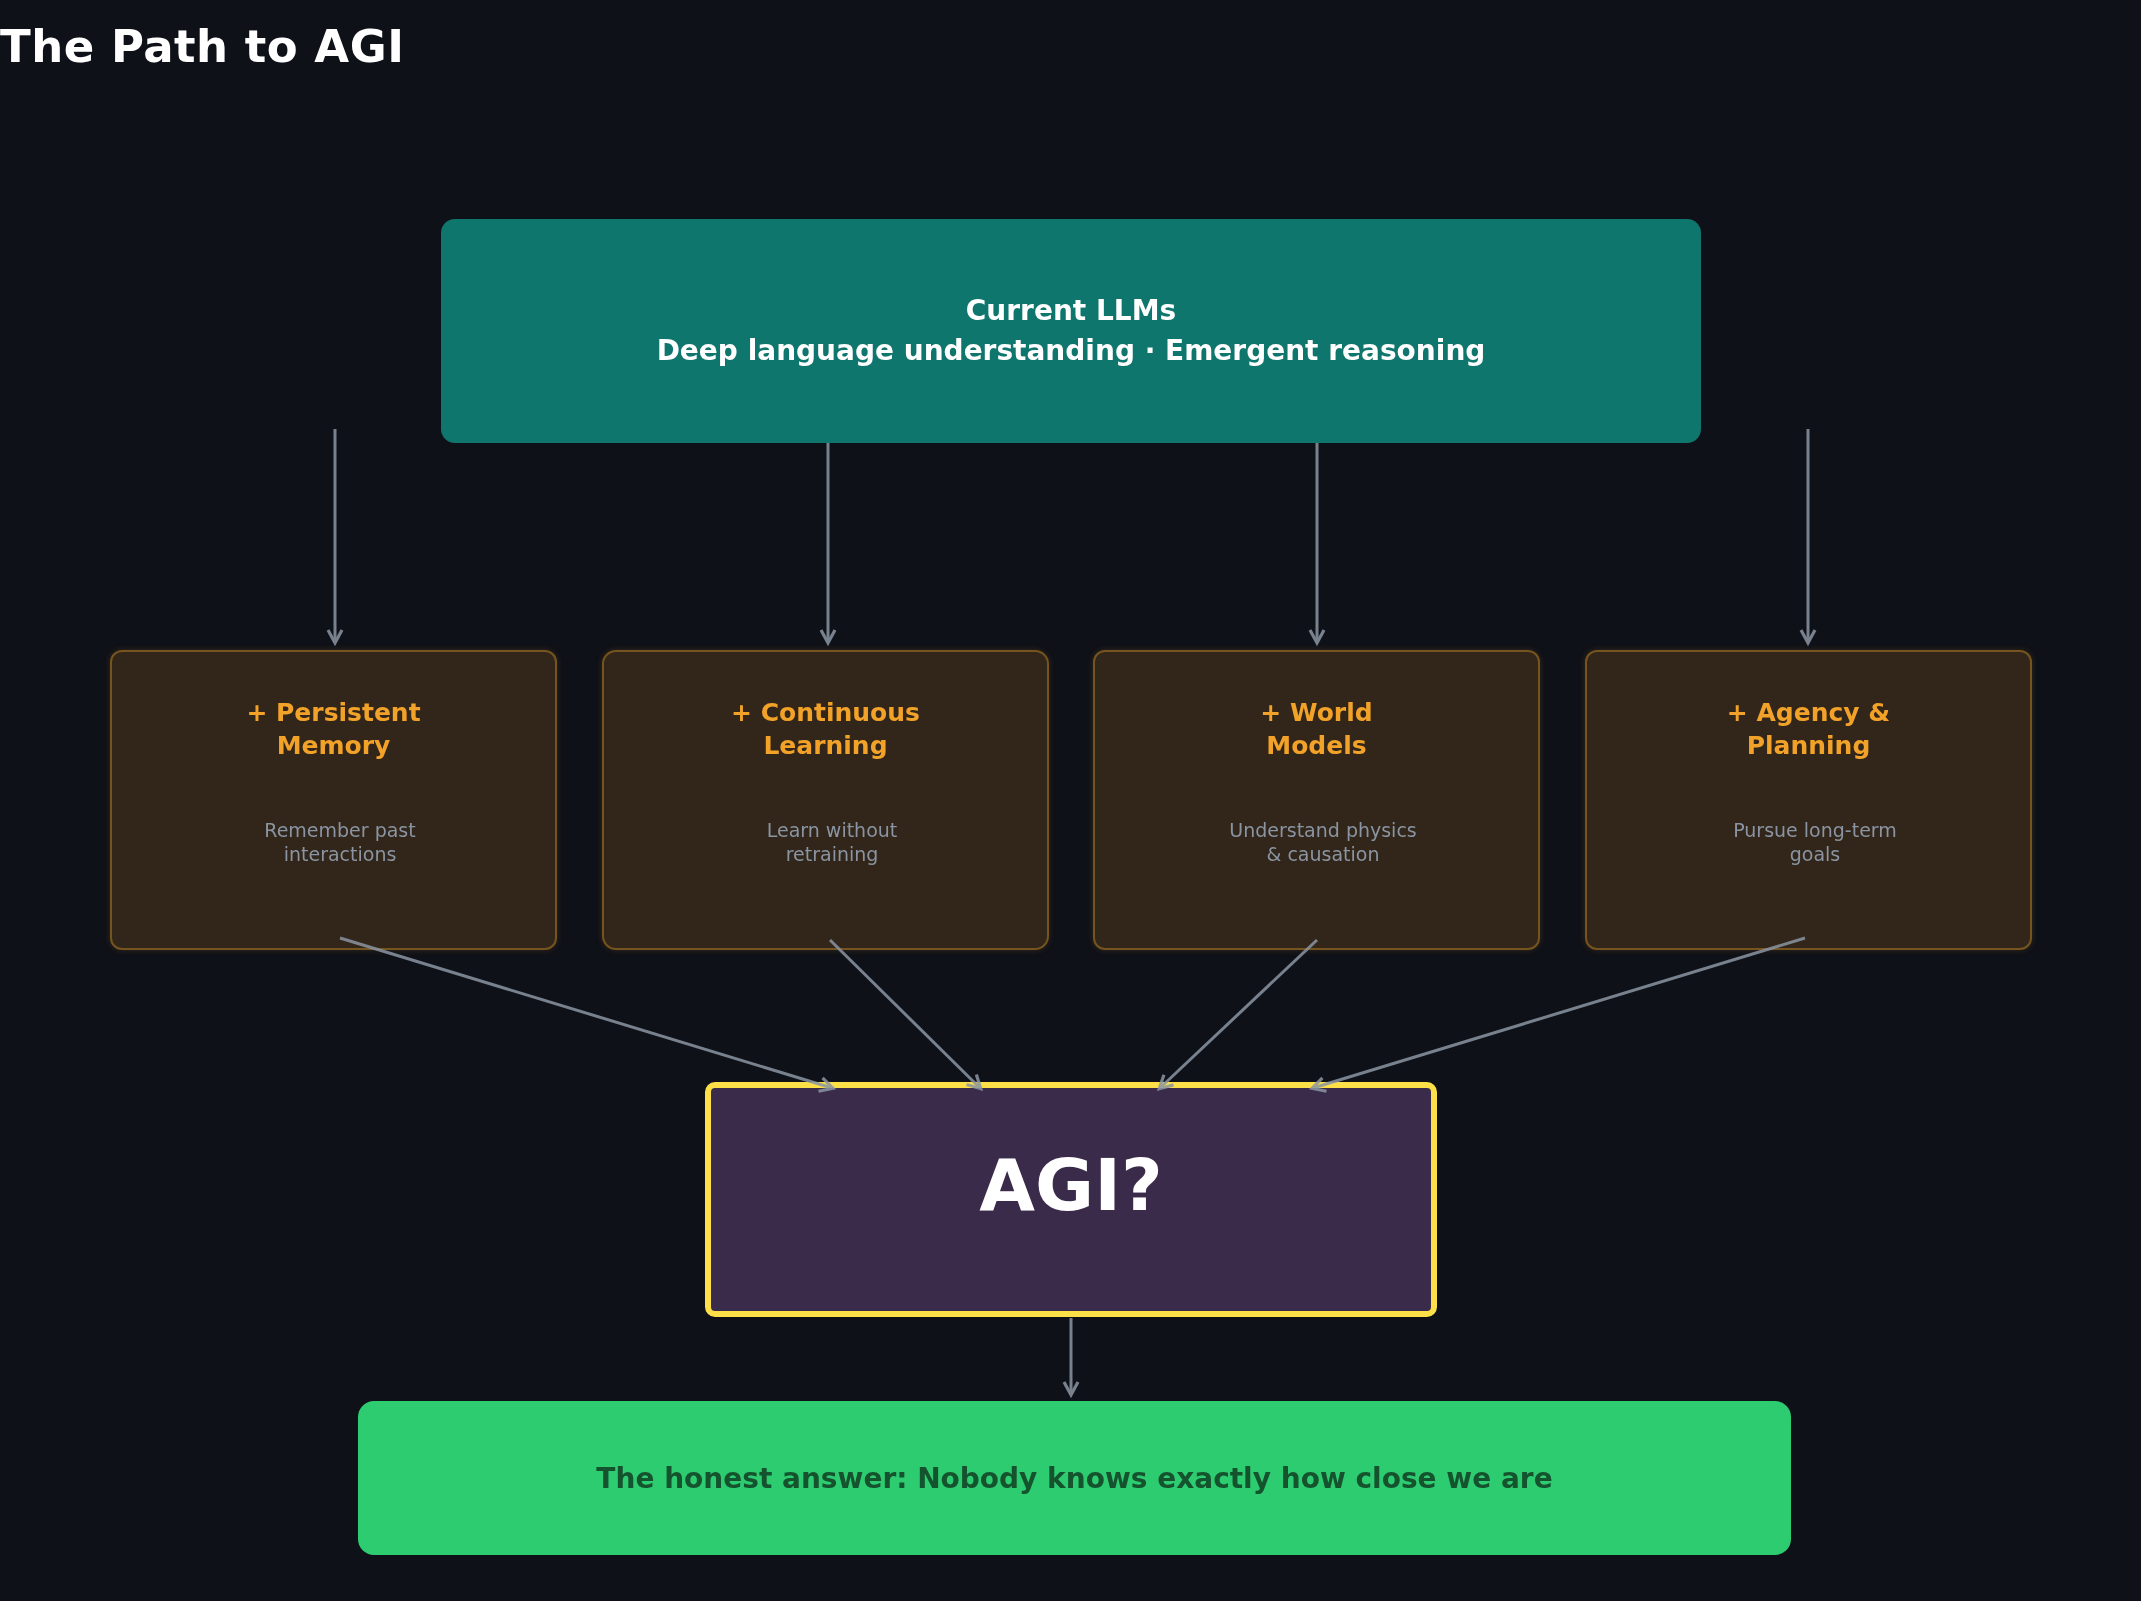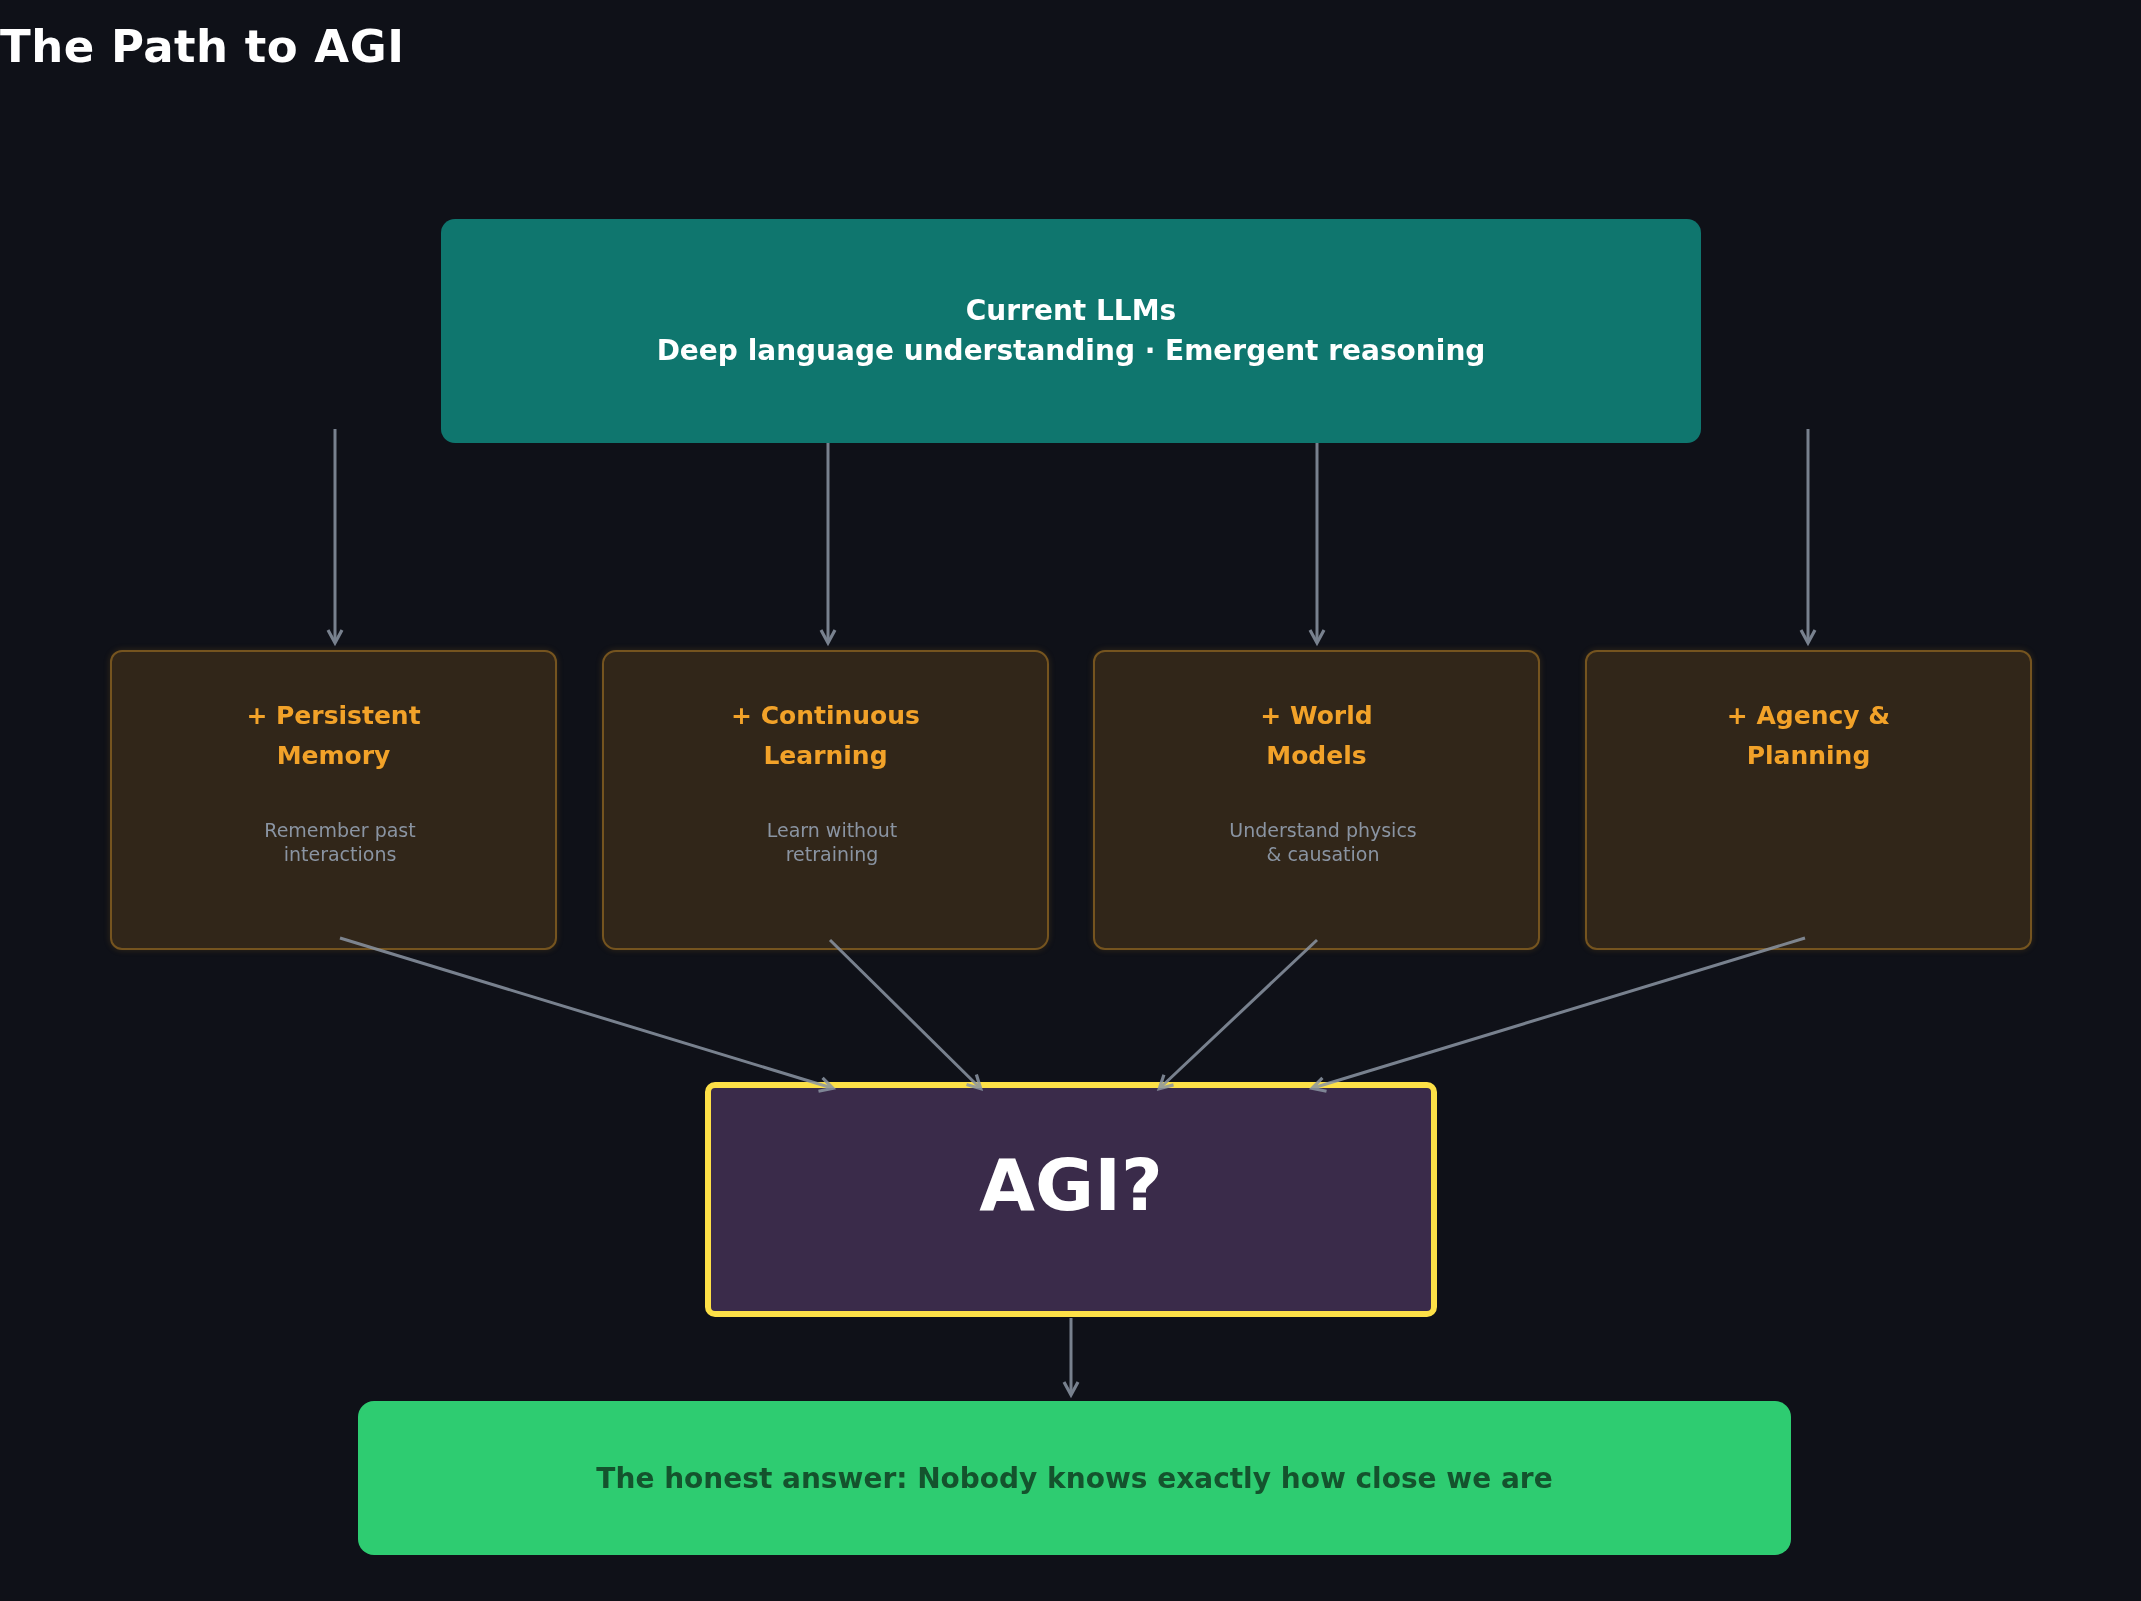--- a/index.html
+++ b/index.html
@@ -75,21 +75,21 @@
 
   .cap-title {
     position: absolute;
     top: 44px;
     left: 10px;
     right: 10px;
     text-align: center;
     color: #f2a229;
     font-size: 25px;
     font-weight: bold;
-    line-height: 40px;
+    line-height: 33px;
     white-space: pre-line;
   }
   .cap-desc {
     position: absolute;
     top: 166px;
     left: 23px;
     right: 10px;
     text-align: center;
     color: #8a94a2;
     font-size: 19px;
@@ -177,20 +177,22 @@
   </div>
   <div class="cap-node pos-2">
     <div class="cap-title">+ World
 Models</div>
     <div class="cap-desc">Understand physics
 &amp; causation</div>
   </div>
   <div class="cap-node pos-3">
     <div class="cap-title">+ Agency &amp;
 Planning</div>
+    <div class="cap-desc">Pursue long-term
+goals</div>
   </div>
 
   <div class="agi-node">
     <div class="node-label">AGI?</div>
   </div>
 
   <div class="conclusion-node">
     <span>The honest answer: Nobody knows exactly how close we are</span>
   </div>
 

